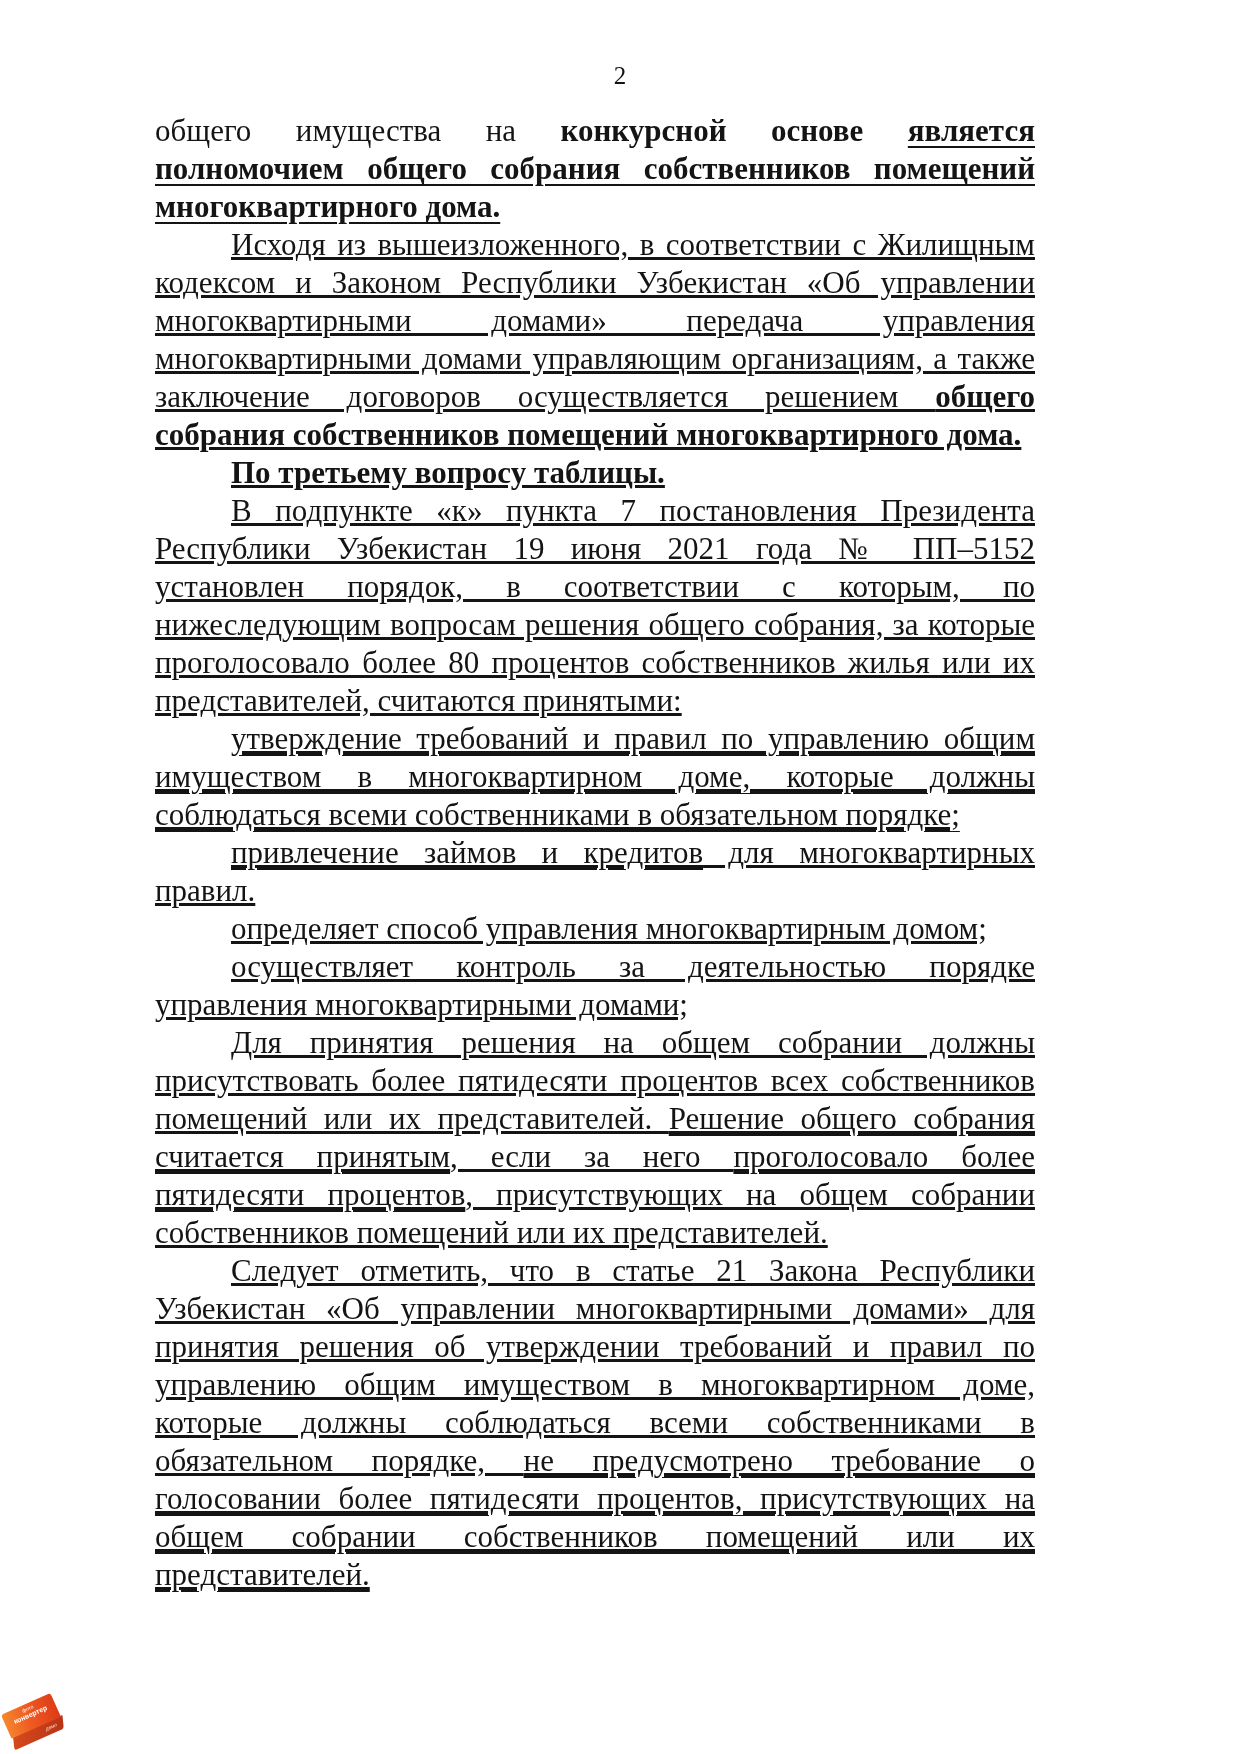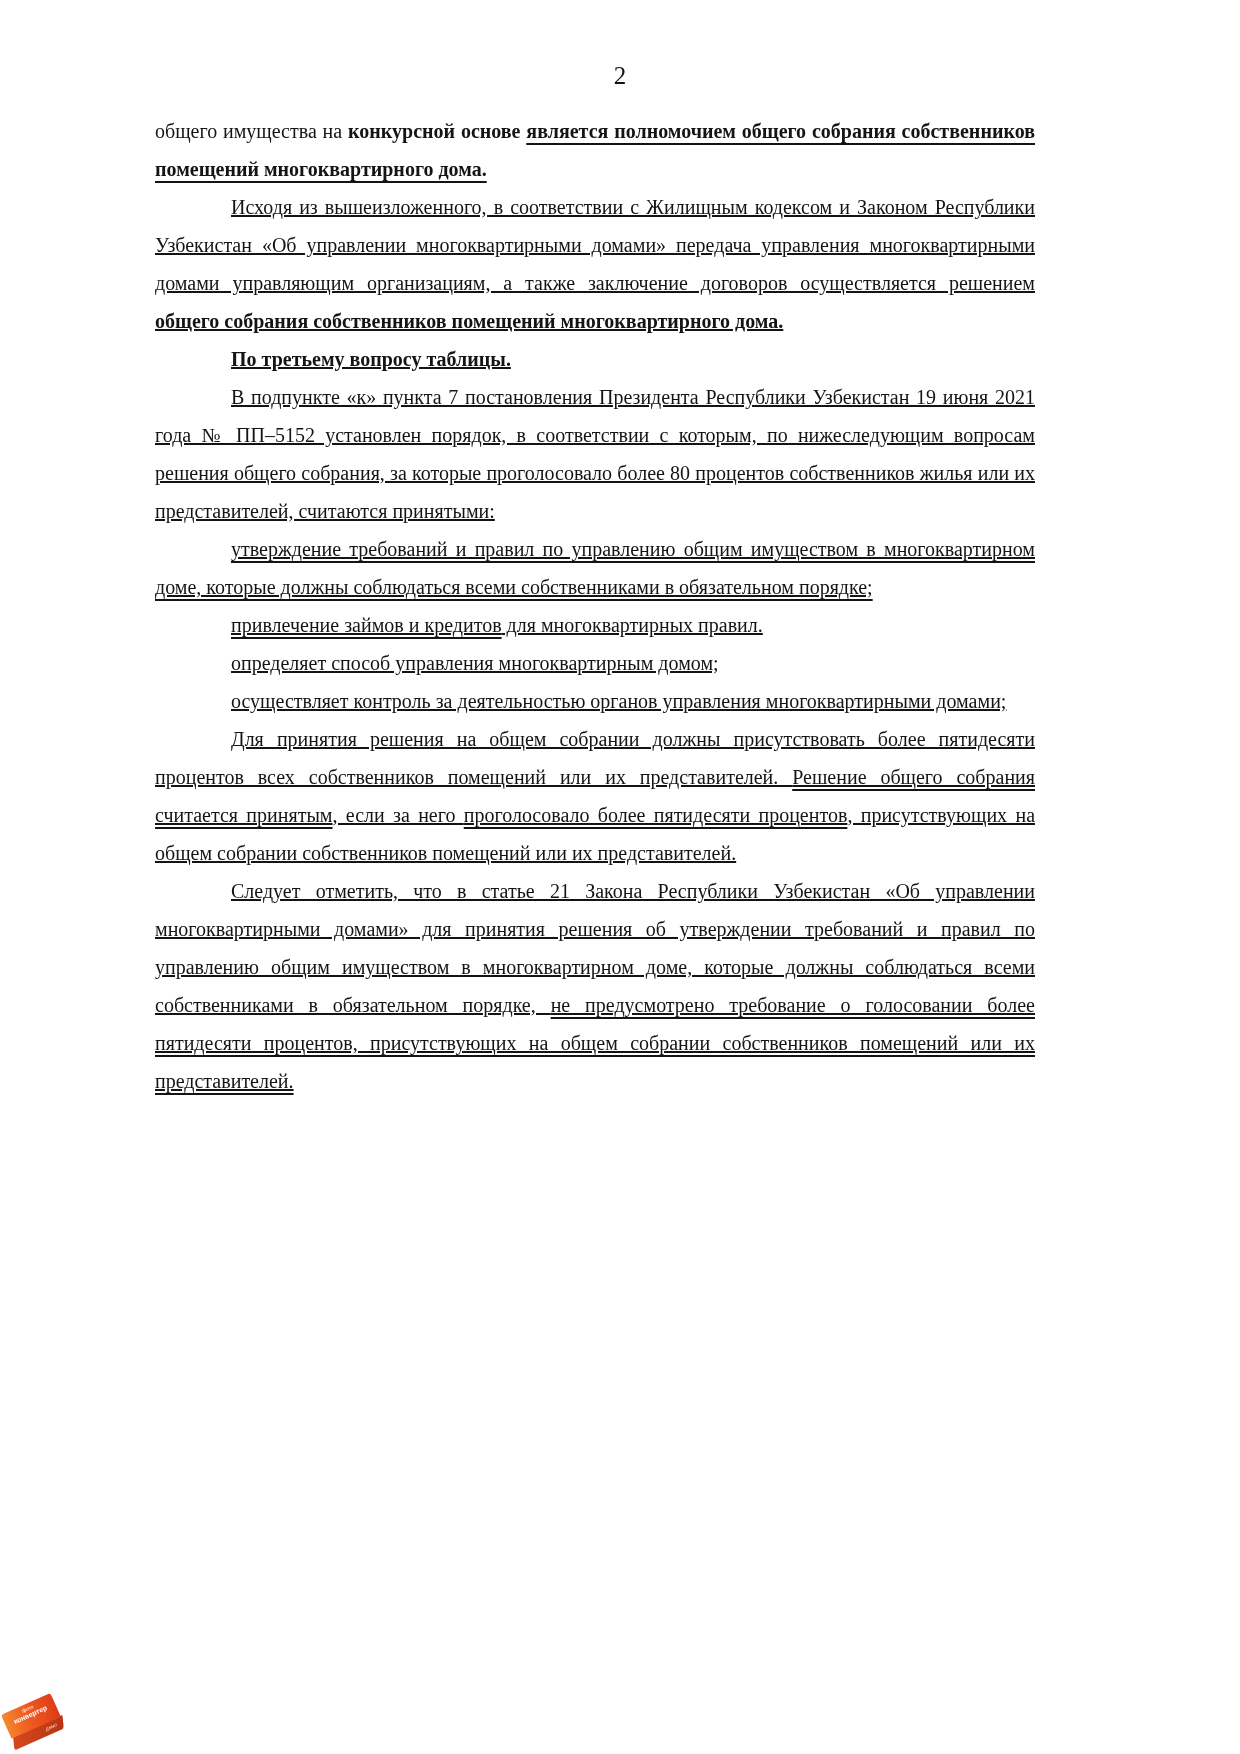--- a/index.html
+++ b/index.html
@@ -19,21 +19,21 @@
     left: 0;
     width: 100%;
     text-align: center;
     font-size: 25px;
   }
   .doc-body {
     position: absolute;
     top: 112px;
     left: 155px;
     width: 880px;
-    font-size: 20px;
+    font-size: 31px;
     line-height: 38px;
     text-align: justify;
   }
   .para { margin: 0; }
   .para.indent { text-indent: 76px; text-decoration: underline; }
   .b { font-weight: bold; }
   .u {
     text-decoration: underline;
     text-decoration-thickness: 2px;
     text-underline-offset: 5px;
@@ -86,21 +86,21 @@
   <div class="page-number">2</div>
 
   <div class="doc-body">
       <p class="para"><span>общего имущества на </span><span class="b">конкурсной основе </span><span class="b u">является полномочием общего собрания собственников помещений многоквартирного дома.</span></p>
       <p class="para indent"><span>Исходя из вышеизложенного, в соответствии с Жилищным кодексом и Законом Республики Узбекистан «Об управлении многоквартирными домами» передача управления многоквартирными домами управляющим организациям, а также заключение договоров осуществляется решением </span><span class="b">общего собрания собственников помещений многоквартирного дома.</span></p>
       <p class="para indent"><span class="b">По третьему вопросу таблицы.</span></p>
       <p class="para indent"><span>В подпункте «к» пункта 7 постановления Президента Республики Узбекистан 19 июня 2021 года № ПП–5152 установлен порядок, в соответствии с которым, по нижеследующим вопросам решения общего собрания, за которые проголосовало более 80 процентов собственников жилья или их представителей, считаются принятыми:</span></p>
       <p class="para indent"><span class="u">утверждение требований и правил по управлению общим имуществом в многоквартирном доме, которые должны соблюдаться всеми собственниками в обязательном порядке;</span></p>
       <p class="para indent"><span class="u">привлечение займов и кредитов</span><span> для многоквартирных правил.</span></p>
       <p class="para indent"><span>определяет способ управления многоквартирным домом;</span></p>
-      <p class="para indent"><span>осуществляет контроль за деятельностью органов управления многоквартирными домами;</span></p>
+      <p class="para indent"><span>осуществляет контроль за деятельностью порядке управления многоквартирными домами;</span></p>
       <p class="para indent"><span>Для принятия решения на общем собрании должны присутствовать более пятидесяти процентов всех собственников помещений или их представителей. </span><span class="u">Решение общего собрания считается принятым</span><span>, если за него </span><span class="u">проголосовало более пятидесяти процентов</span><span>, присутствующих на общем собрании собственников помещений или их представителей.</span></p>
       <p class="para indent"><span>Следует отметить, что в статье 21 Закона Республики Узбекистан «Об управлении многоквартирными домами» для принятия решения об утверждении требований и правил по управлению общим имуществом в многоквартирном доме, которые должны соблюдаться всеми собственниками в обязательном порядке, </span><span class="u">не предусмотрено требование о голосовании более пятидесяти процентов, присутствующих на общем собрании собственников помещений или их представителей.</span></p>
     </div>
 
   <div class="watermark">
     <div class="wm-side">
       <div class="l3">демо</div>
     </div>
     <div class="wm-top">
       <div class="l1">фото</div>

